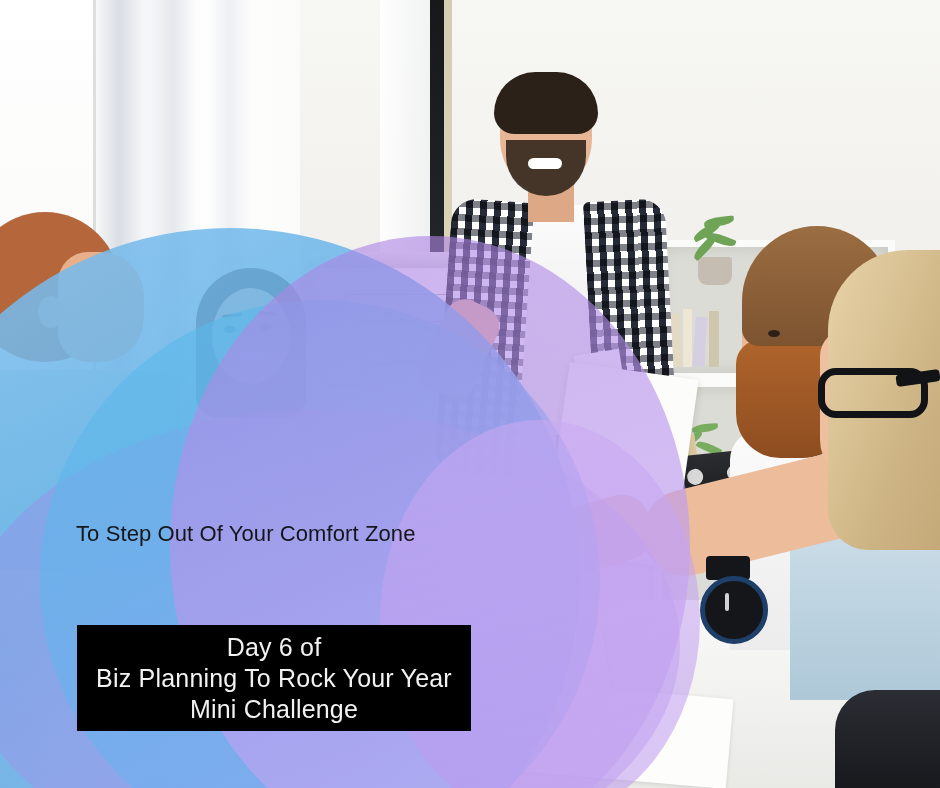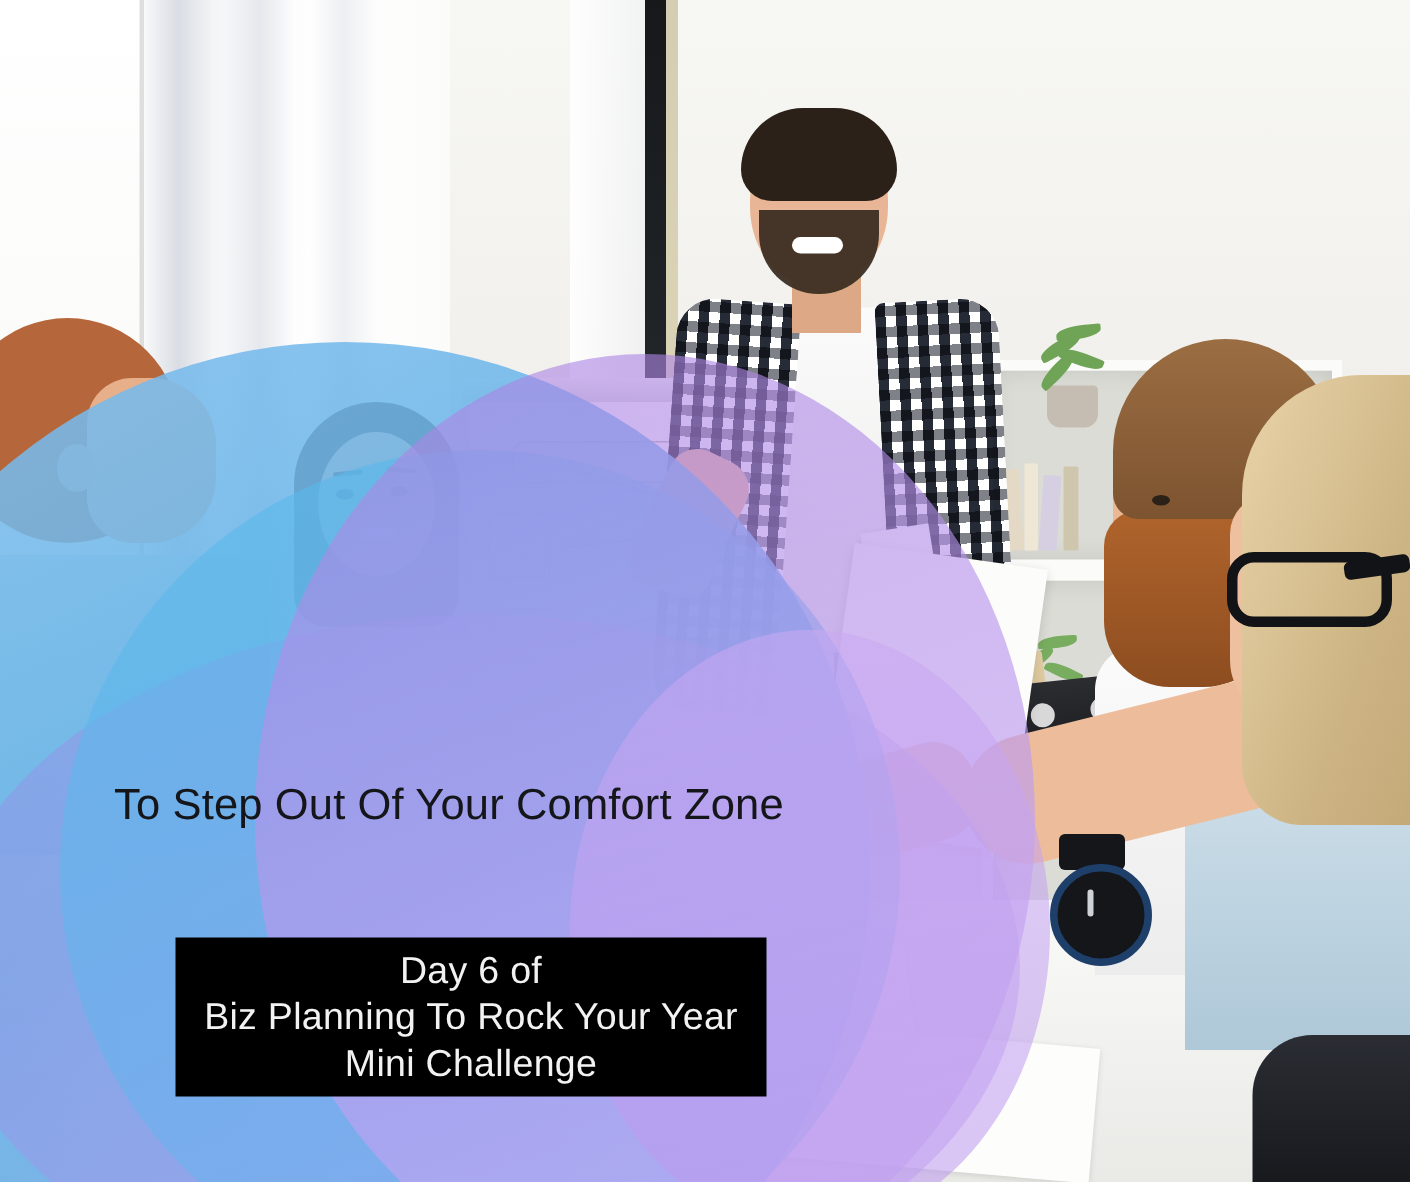--- a/index.html
+++ b/index.html
@@ -206,27 +206,27 @@
 
   
   .headline{
     position:absolute;left:74px;top:386px;width:560px;
     color:#111214;line-height:.98;letter-spacing:-.5px;
     font-weight:400;font-size:67px;
   }
   .headline .l2{display:block;}
   .subline{
     position:absolute;left:76px;top:521px;width:600px;
-    color:#15161a;font-size:29px;font-weight:400;letter-spacing:.1px;
+    color:#15161a;font-size:22px;font-weight:400;letter-spacing:.1px;
   }
   .banner{
     position:absolute;left:77px;top:625px;width:394px;height:106px;
     background:#000;color:#f2f2f2;
     display:flex;flex-direction:column;align-items:center;justify-content:center;
-    text-align:center;gap:2px;margin-left:40px;
+    text-align:center;gap:2px;
   }
   .banner span{display:block;font-size:25px;line-height:1.16;letter-spacing:.2px;}
 </style>
 </head>
 <body>
 
 <div class="canvas">
 
   <div class="photo">
     <div class="wall"></div>

